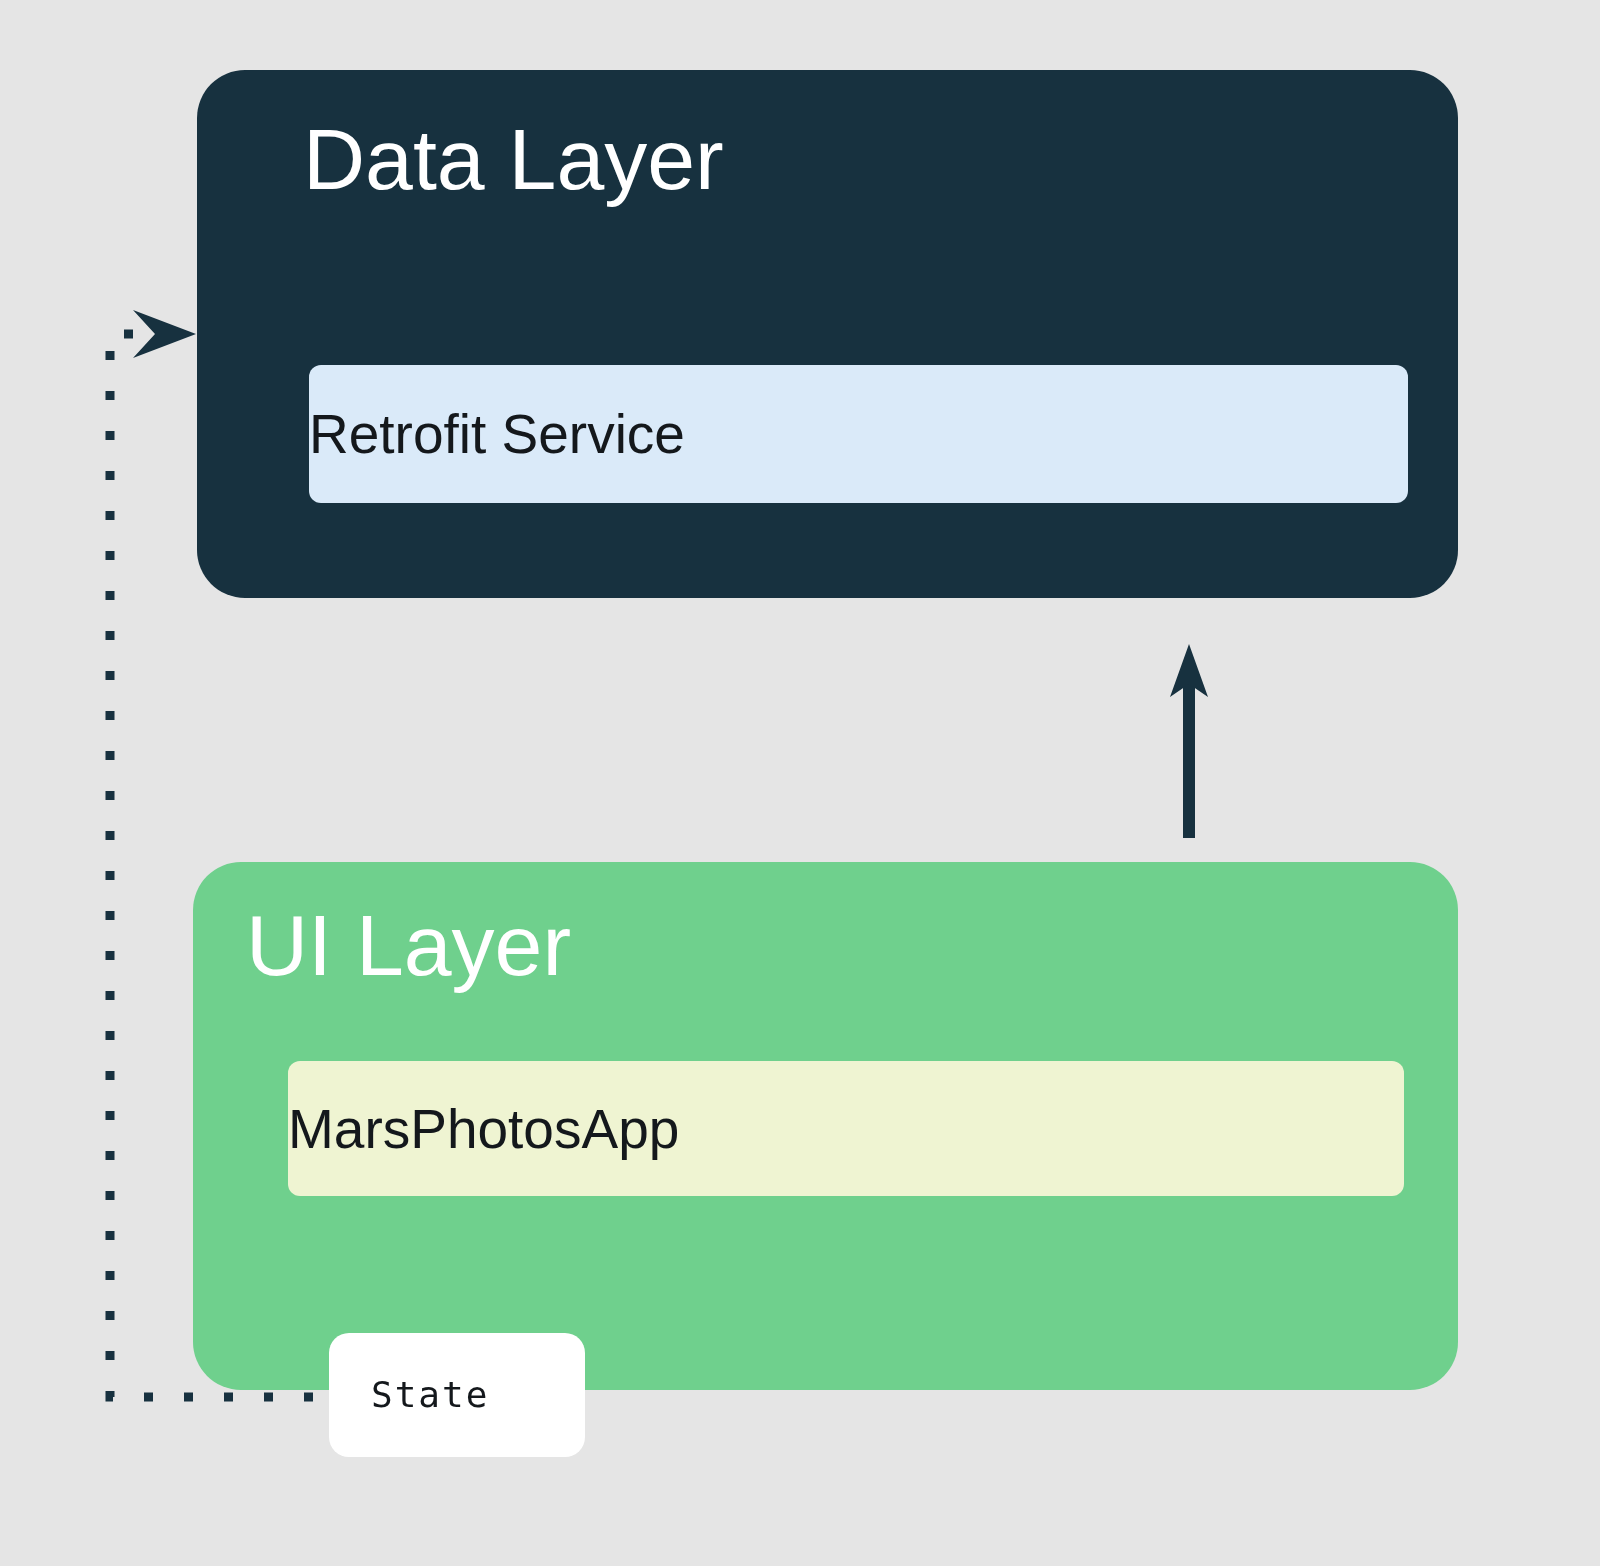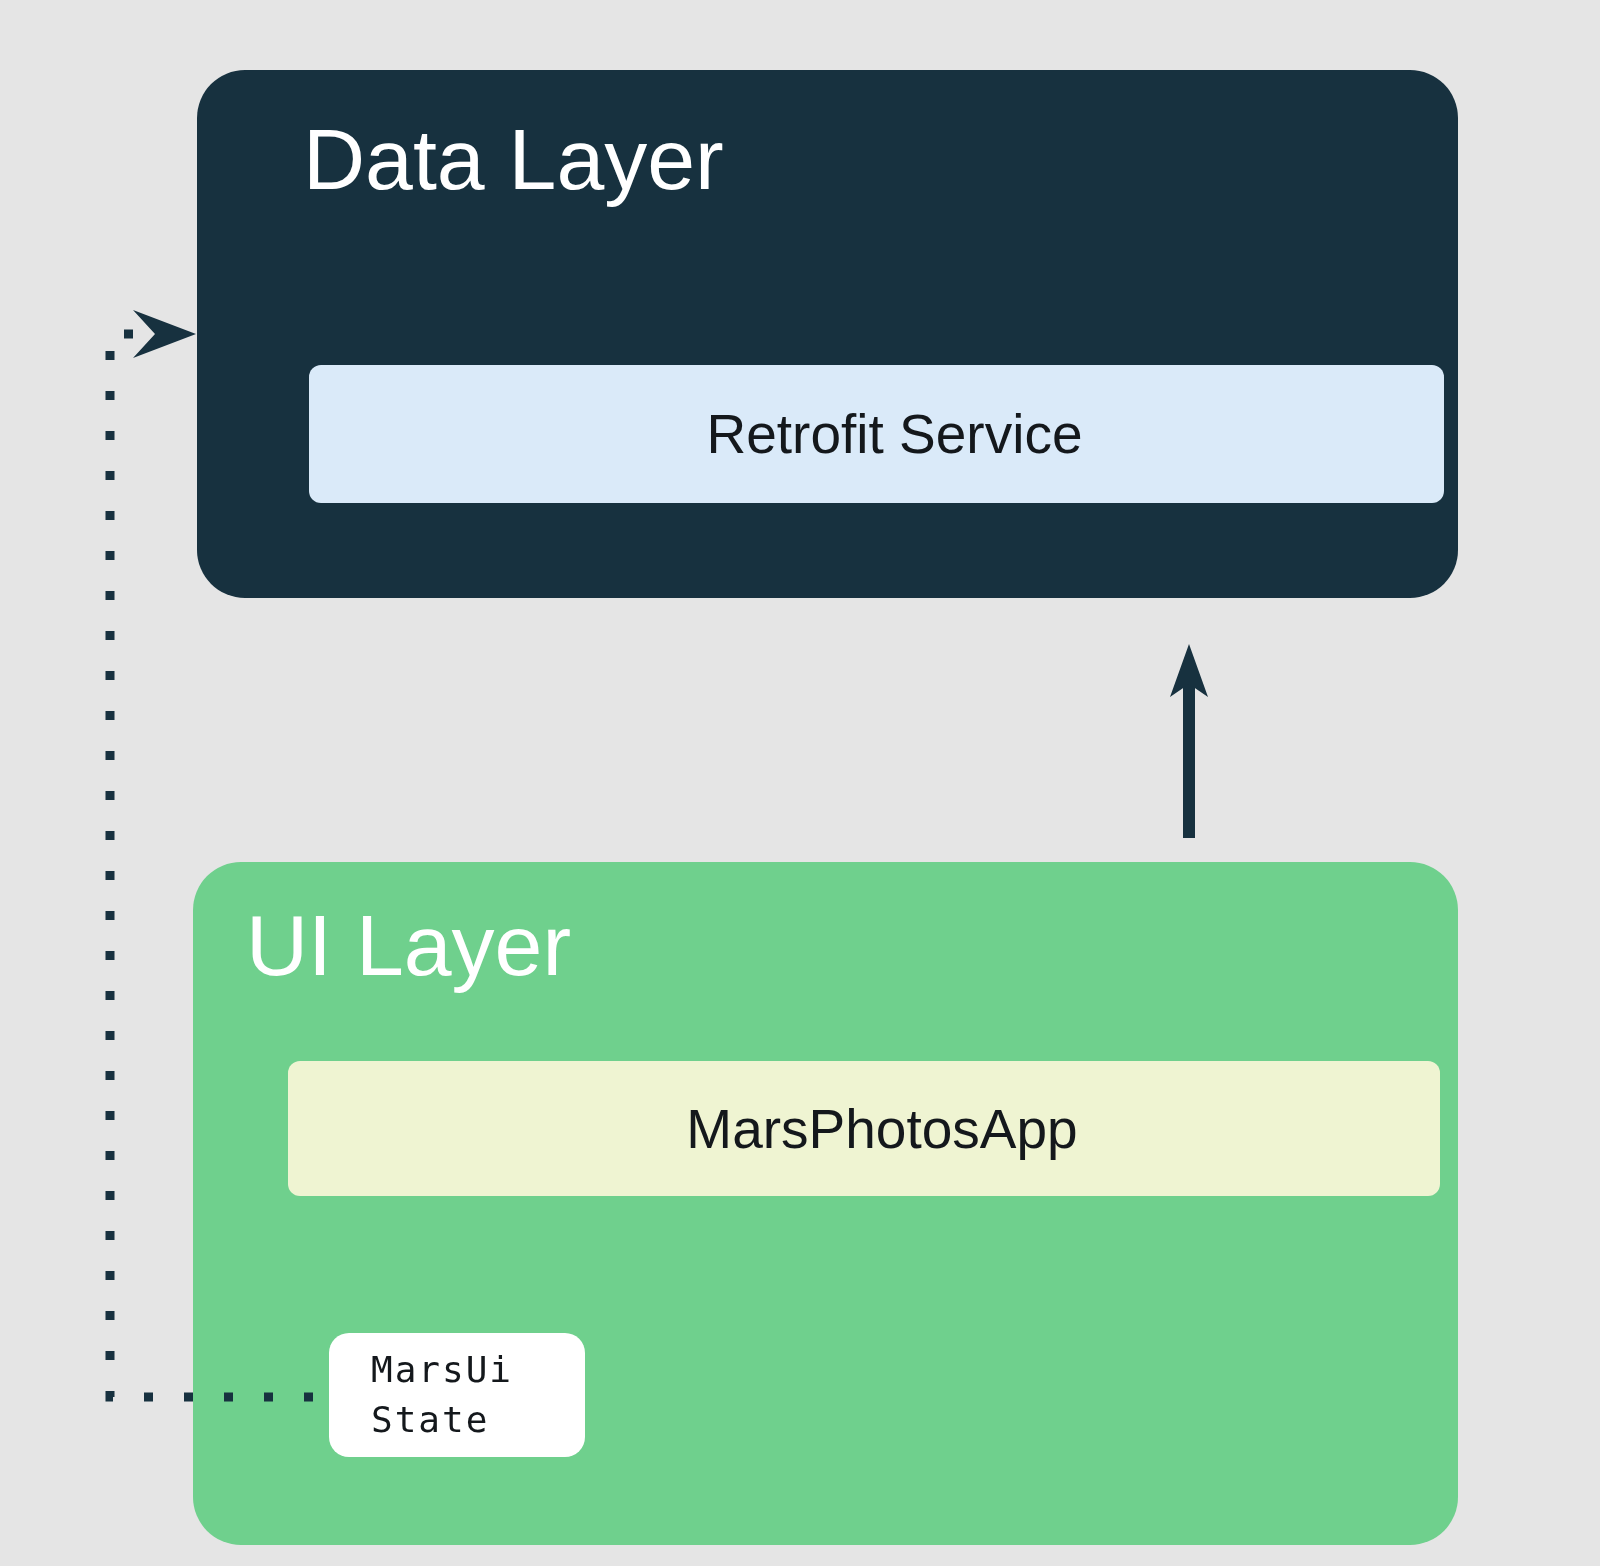--- a/index.html
+++ b/index.html
@@ -14,32 +14,32 @@
   html,body{margin:0;padding:0;background:#fff;}
   .canvas{
     position:relative;
     width:1600px;height:1566px;
     background:#e5e5e5;
     overflow:hidden;
     font-family:"Liberation Sans",sans-serif;
   }
   .layer-box{position:absolute;border-radius:48px;}
   .data-layer{left:197px;top:70px;width:1261px;height:528px;background:var(--navy);}
-  .ui-layer{left:193px;top:862px;width:1265px;height:683px;background:var(--green);}
+  .ui-layer{left:193px;top:862px;width:1265px;height:528px;background:var(--green);}
   .layer-title{
     position:absolute;
     font-size:86px;line-height:1.1;
     color:var(--title-light);
     white-space:nowrap;
   }
   .data-layer .layer-title{left:106px;top:42px;}
   .ui-layer .layer-title{left:53px;top:36px;}
   .inner-box{
     position:absolute;border-radius:12px;
-    display:flex;align-items:center;justify-content:center;padding-left:36px;
+    display:flex;align-items:center;
   }
   .inner-label{
     font-size:55px;color:var(--label-dark);white-space:nowrap;
   }
   .retrofit{left:112px;top:295px;width:1099px;height:138px;background:var(--light-blue);}
   .photos-app{left:95px;top:168px;width:1116px;height:135px;background:var(--pale-yellow);margin-top:31px;}
   .viewmodel{left:92px;top:378px;width:1119px;height:135px;background:var(--light-blue);}
   .uistate-box{
     position:absolute;left:329px;top:1333px;width:256px;height:124px;
     background:var(--box-white);border-radius:20px;
@@ -73,21 +73,20 @@
   </div>
 
   <div class="layer-box ui-layer">
     <div class="layer-title">UI Layer</div>
     <div class="inner-box photos-app">
       <span class="inner-label">MarsPhotosApp</span>
     </div>
   </div>
 
   <div class="uistate-box">
-    <span>MarsUi</span>
     <span>State</span>
   </div>
 
   <svg class="overlay" width="1600" height="1566" viewBox="0 0 1600 1566">
 
     <path class="dotted-line" d="M133 334 L110 334 L110 1397 L329 1397"></path>
     <polygon class="navy-fill" points="196,334 133,310 155,334 133,358"></polygon>
 
     <path class="solid-line" d="M1189 838 L1189 682"></path>
     <polygon class="navy-fill" points="1189,644 1170,697 1189,684 1208,697"></polygon>

